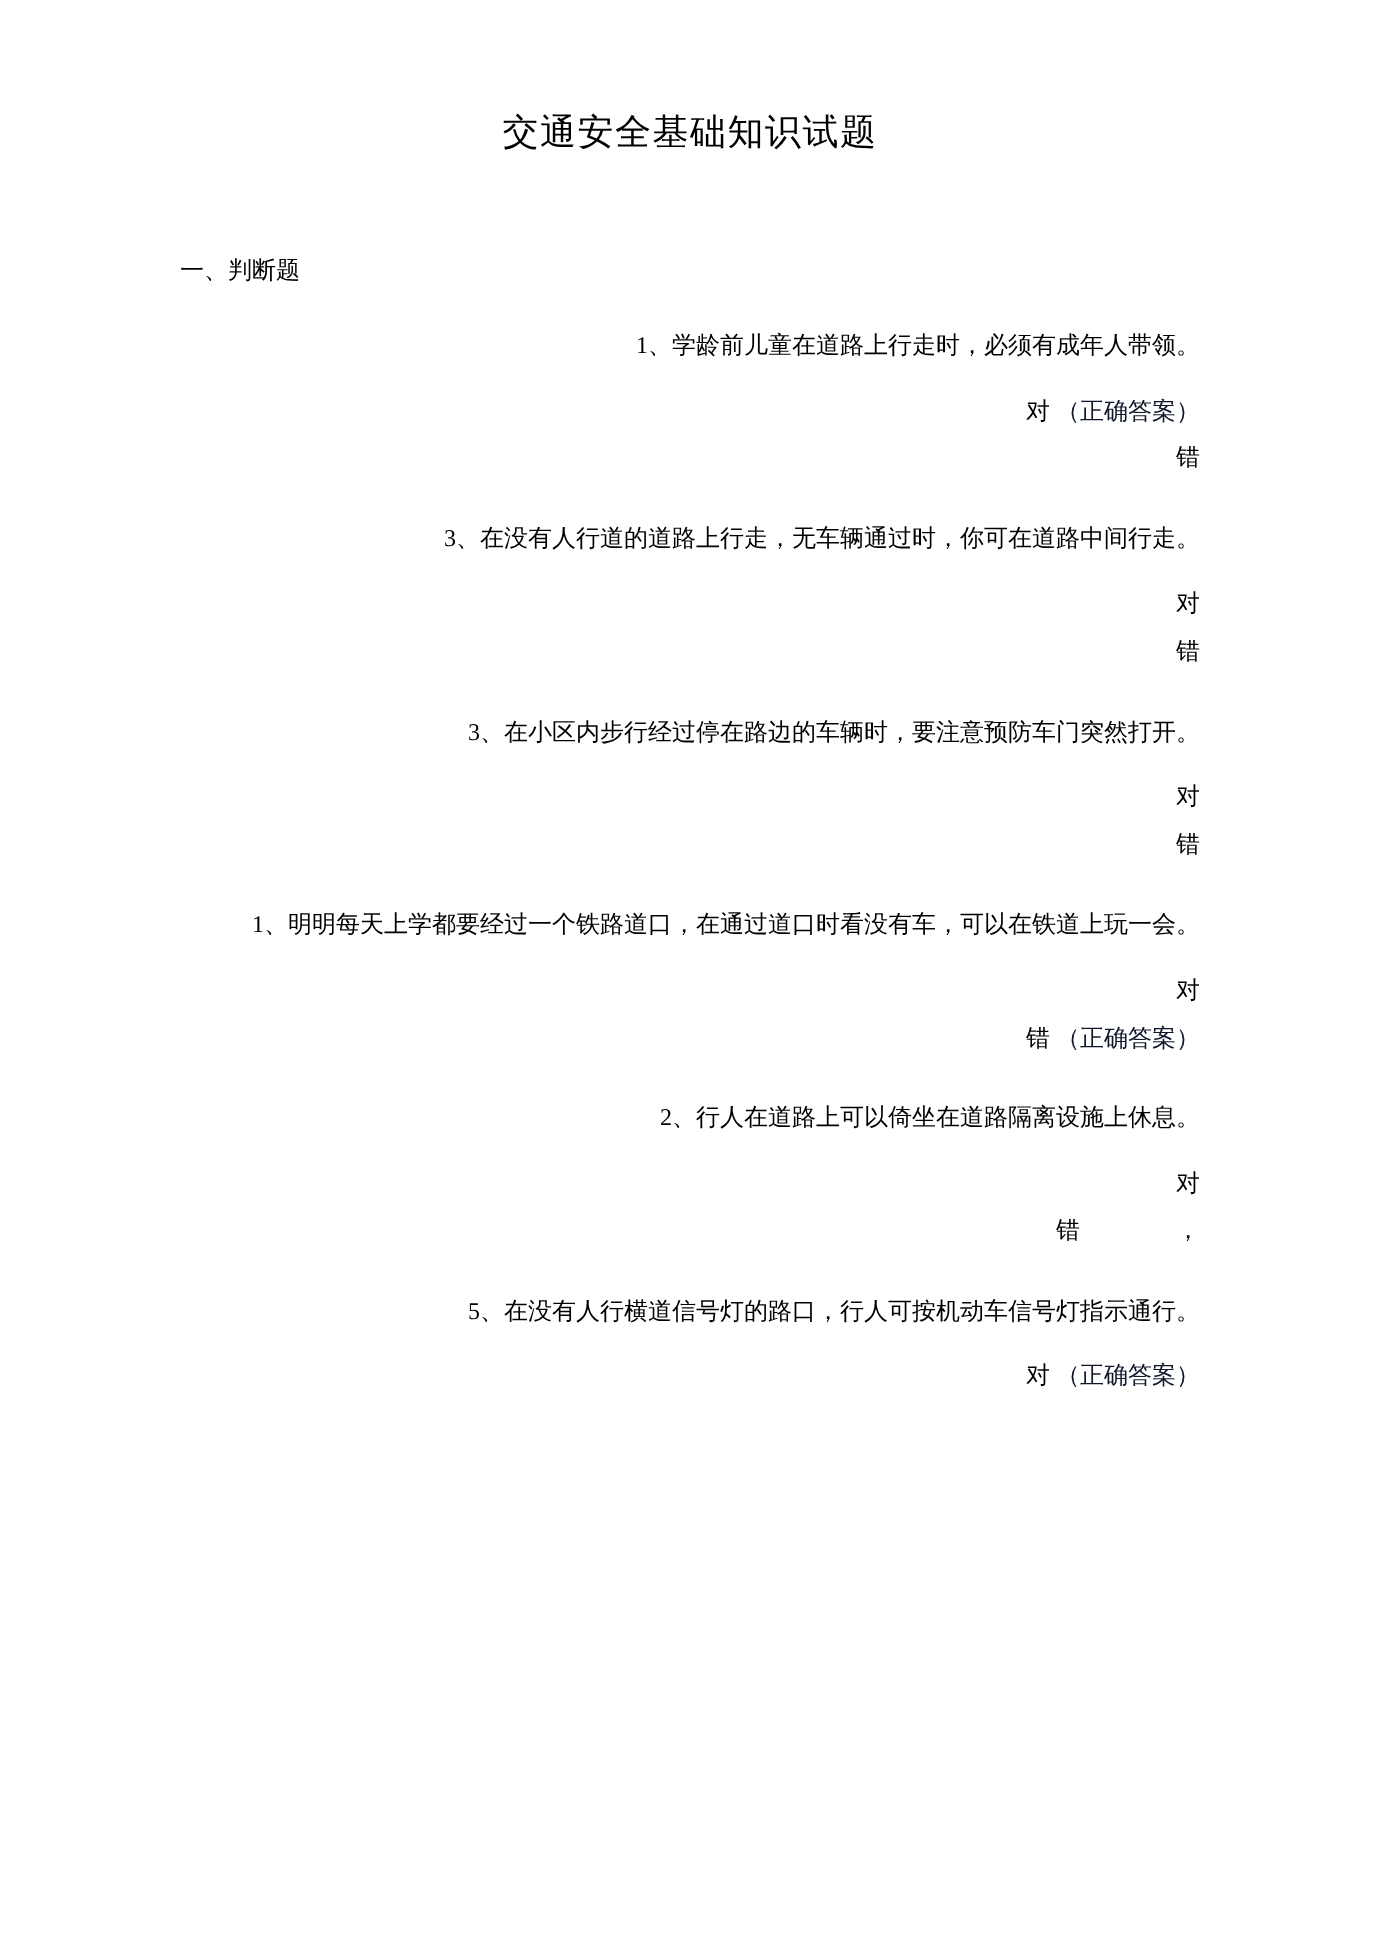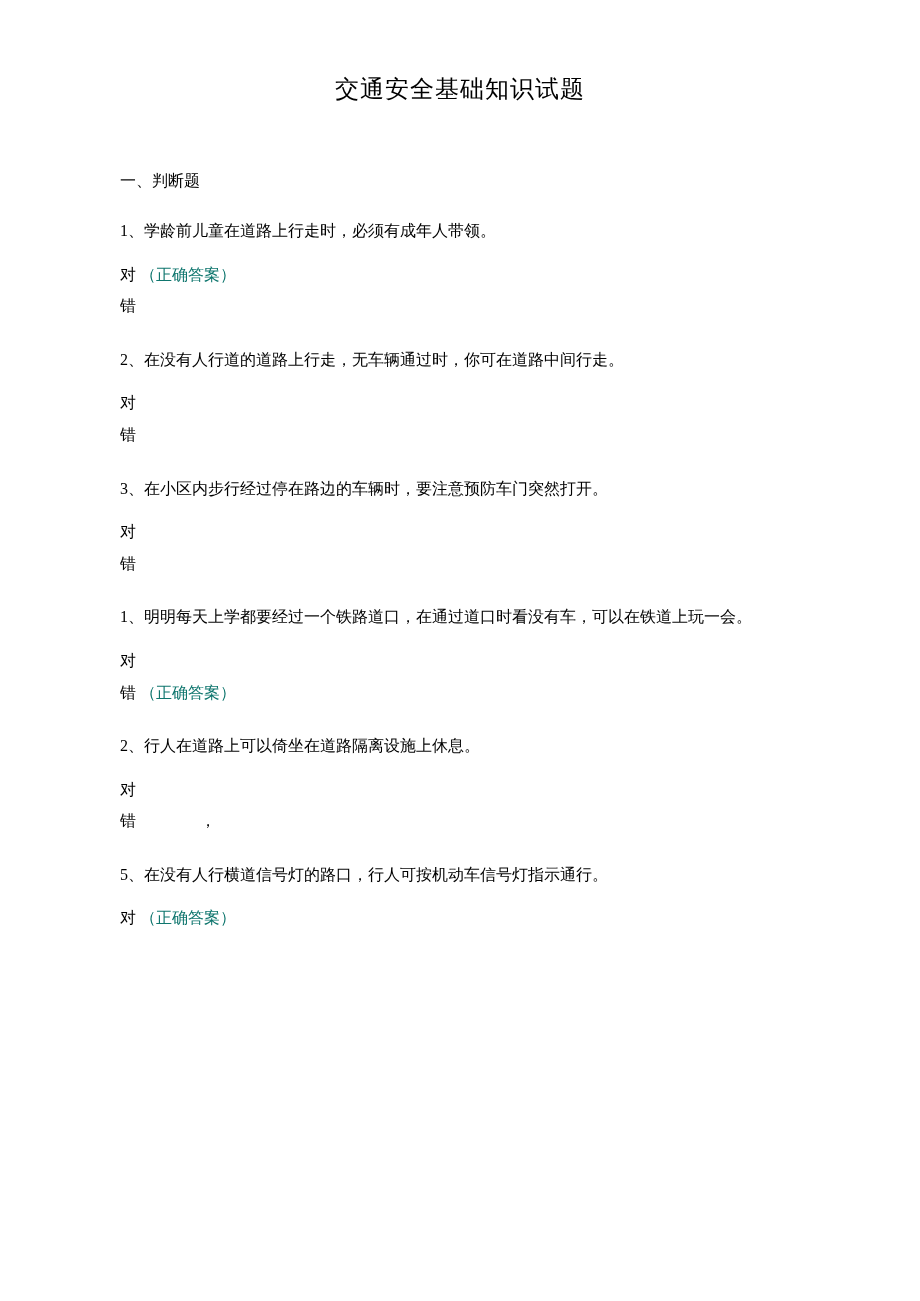--- a/index.html
+++ b/index.html
@@ -25,24 +25,25 @@
     .section-header {
       margin-bottom: 24px;
     }
     .question {
       margin-bottom: 18px;
     }
     .choice {
       margin-bottom: 6px;
     }
     .correct-label {
-      color: #0f766e;
+      color: #0f172a;
     }
     .block {
       margin-bottom: 28px;
+      text-align: right;
     }
     .comma-mark {
       display: inline-block;
       margin-left: 60px;
     }
   </style>
 </head>
 <body>
 
 <div class="page">
@@ -55,21 +56,21 @@
     <div class="choice">
       <span>对</span>
       <span class="correct-label">（正确答案）</span>
     </div>
     <div class="choice">
       <span>错</span>
     </div>
   </div>
 
   <div class="block">
-    <div class="question">2、在没有人行道的道路上行走，无车辆通过时，你可在道路中间行走。</div>
+    <div class="question">3、在没有人行道的道路上行走，无车辆通过时，你可在道路中间行走。</div>
     <div class="choice">
       <span>对</span>
     </div>
     <div class="choice">
       <span>错</span>
     </div>
   </div>
 
   <div class="block">
     <div class="question">3、在小区内步行经过停在路边的车辆时，要注意预防车门突然打开。</div>

